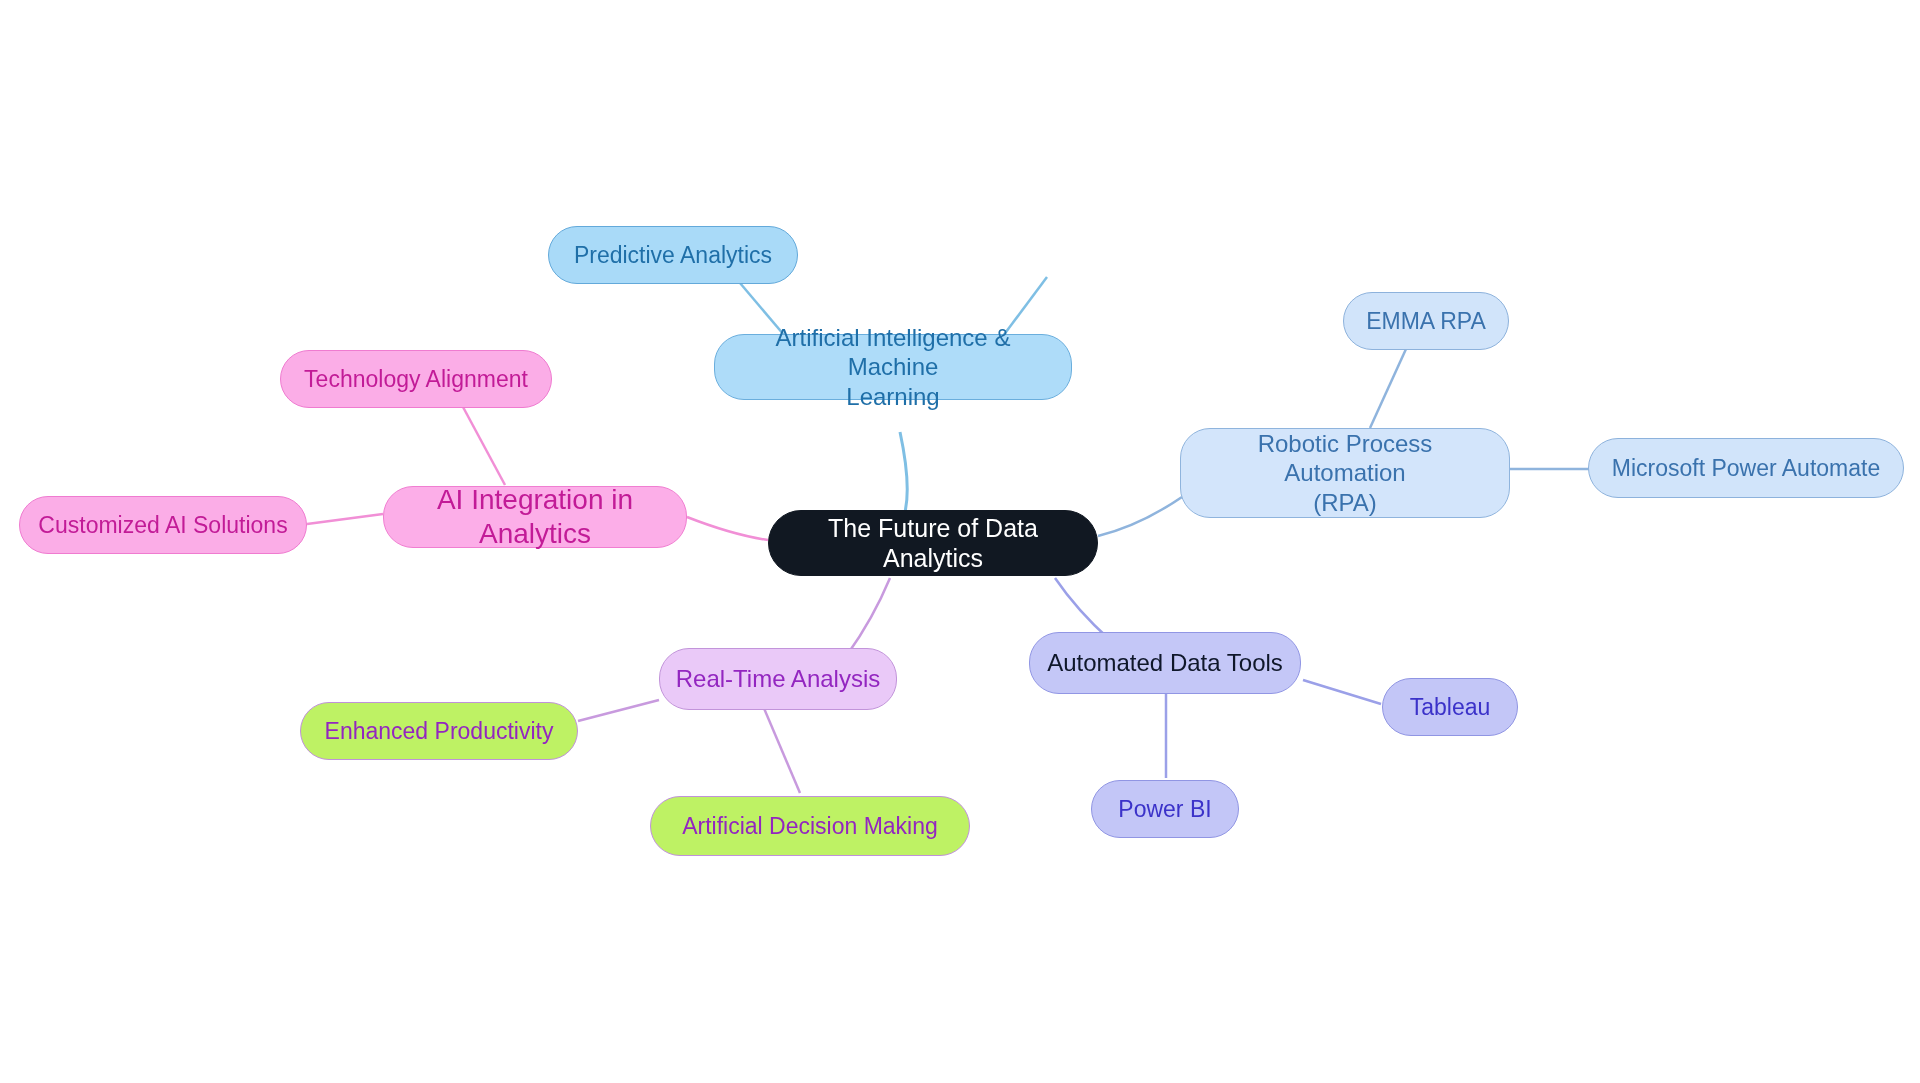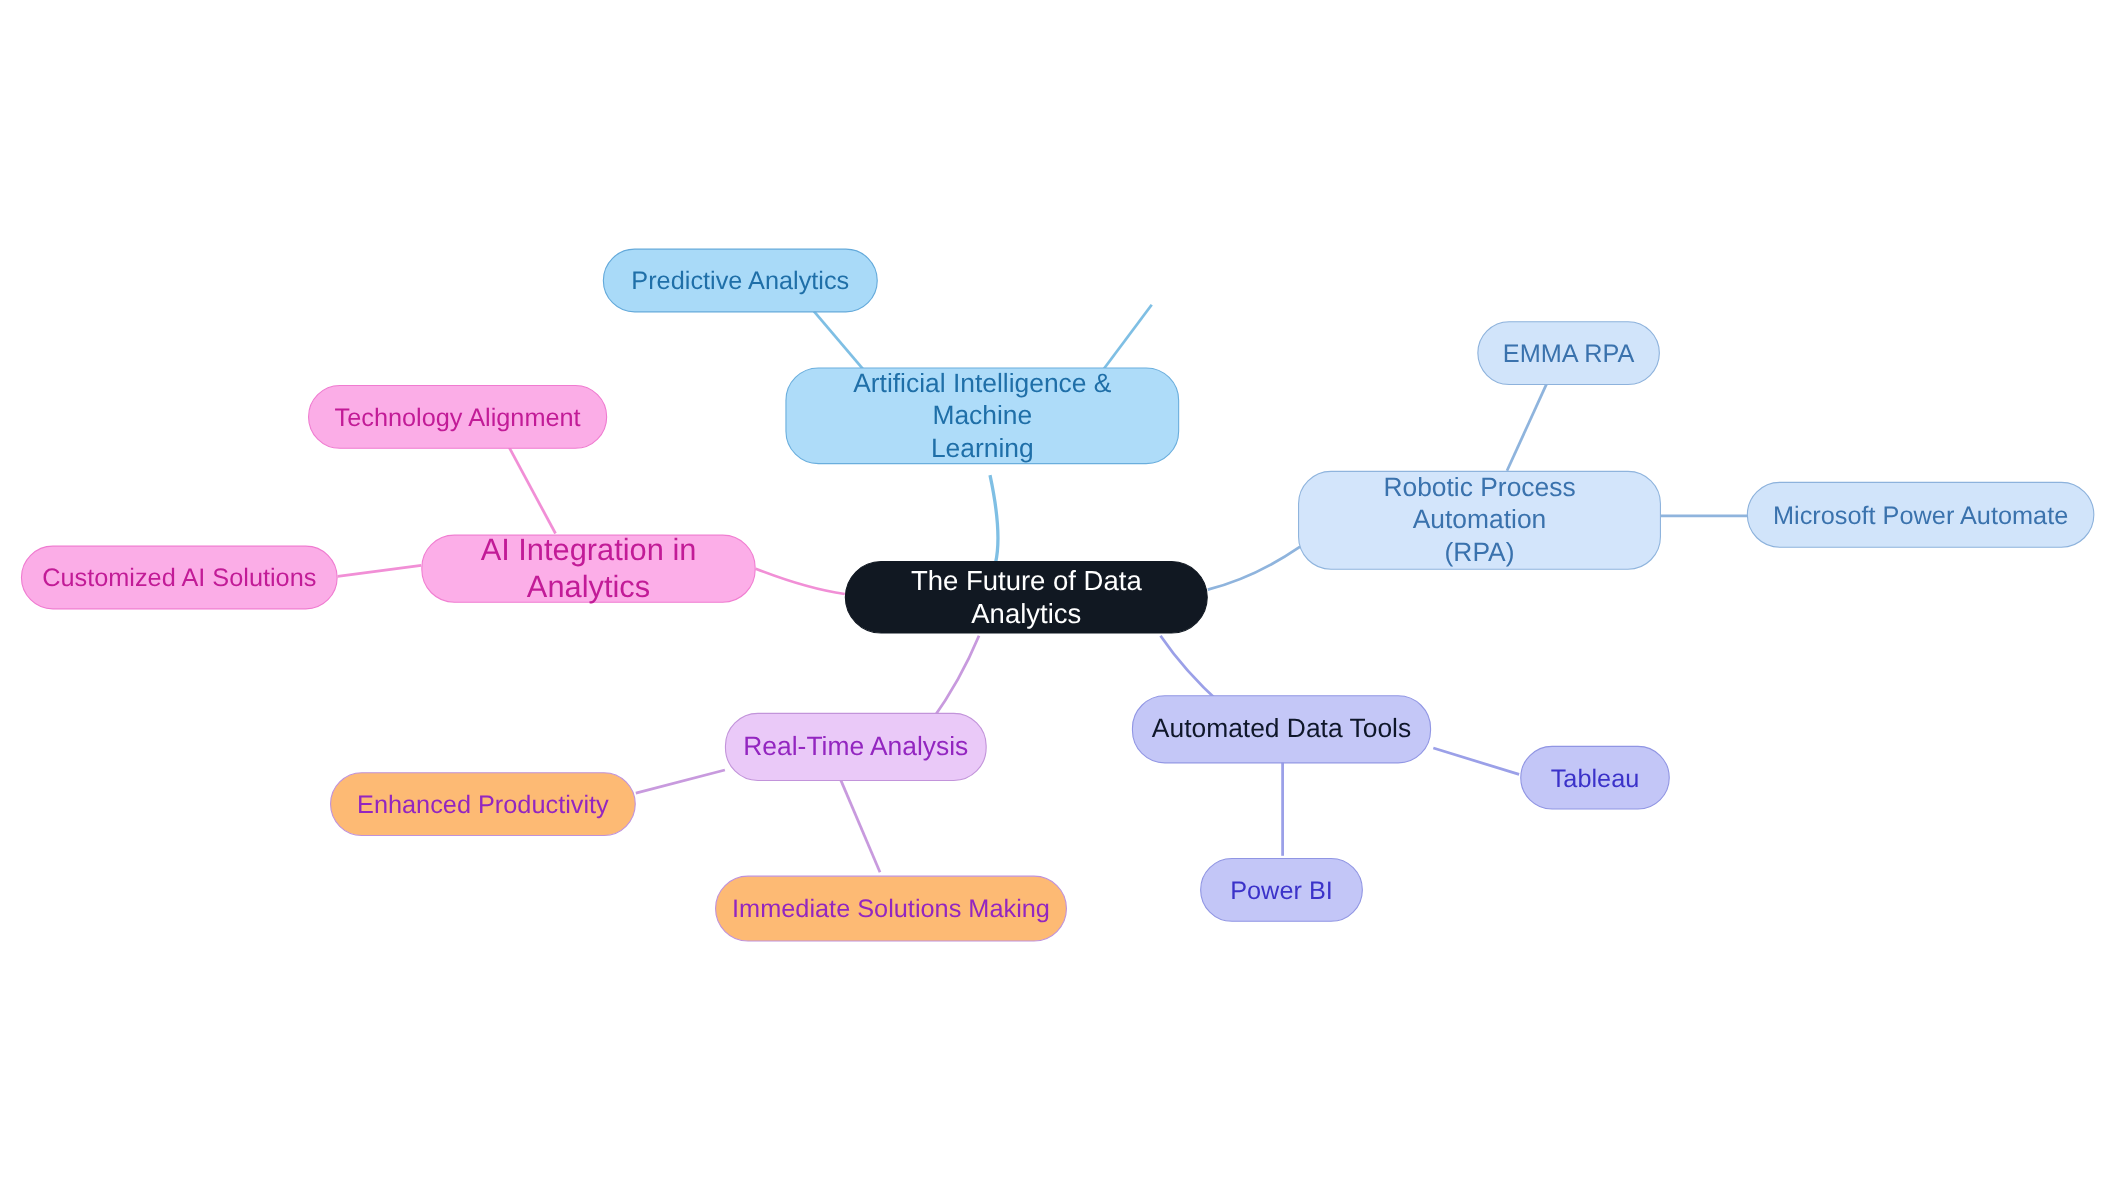--- a/index.html
+++ b/index.html
@@ -98,21 +98,21 @@
     font-size: 23px;
   }
   
   .node.realtime {
     background: #eac9f8;
     border-color: #c294da;
     color: #9326c0;
     font-size: 24px;
   }
   .node.realtime-child {
-    background: #fdba74;
+    background: #bef264;
     border-color: #c092d9;
     color: #9326c0;
     font-size: 23px;
   }
   
   .node.aiintg {
     background: #fcaee8;
     border-color: #f07ed1;
     color: #c21b97;
     font-size: 28px;
@@ -159,21 +159,21 @@
 
     <path d="M 505 485 L 463 407" fill="none" stroke="#f18fd6" stroke-width="2.5"></path>
 
     <path d="M 383 514 L 307 524" fill="none" stroke="#f18fd6" stroke-width="2.5"></path>
   </svg>
 
   <div class="node root rect-ish" style="left:768px; top:510px; width:330px; height:66px;">
     <span class="node-label">The Future of Data Analytics</span>
   </div>
 
-  <div class="node aiml rect-ish" style="left:714px; top:334px; width:358px; height:88px;">
+  <div class="node aiml rect-ish" style="left:714px; top:334px; width:358px; height:66px;">
     <span class="node-label">Artificial Intelligence &amp; Machine
 Learning</span>
   </div>
 
   <div class="node aiml-child" style="left:548px; top:226px; width:250px; height:58px;">
     <span class="node-label">Predictive Analytics</span>
   </div>
 
 
   <div class="node rpa rect-ish" style="left:1180px; top:428px; width:330px; height:90px;">
@@ -203,21 +203,21 @@
 
   <div class="node realtime rect-ish" style="left:659px; top:648px; width:238px; height:62px;">
     <span class="node-label">Real-Time Analysis</span>
   </div>
 
   <div class="node realtime-child" style="left:300px; top:702px; width:278px; height:58px;">
     <span class="node-label">Enhanced Productivity</span>
   </div>
 
   <div class="node realtime-child" style="left:650px; top:796px; width:320px; height:60px;">
-    <span class="node-label">Immediate Solutions Making</span>
+    <span class="node-label">Artificial Decision Making</span>
   </div>
 
   <div class="node aiintg rect-ish" style="left:383px; top:486px; width:304px; height:62px;">
     <span class="node-label">AI Integration in Analytics</span>
   </div>
 
   <div class="node aiintg-child" style="left:280px; top:350px; width:272px; height:58px;">
     <span class="node-label">Technology Alignment</span>
   </div>
 

